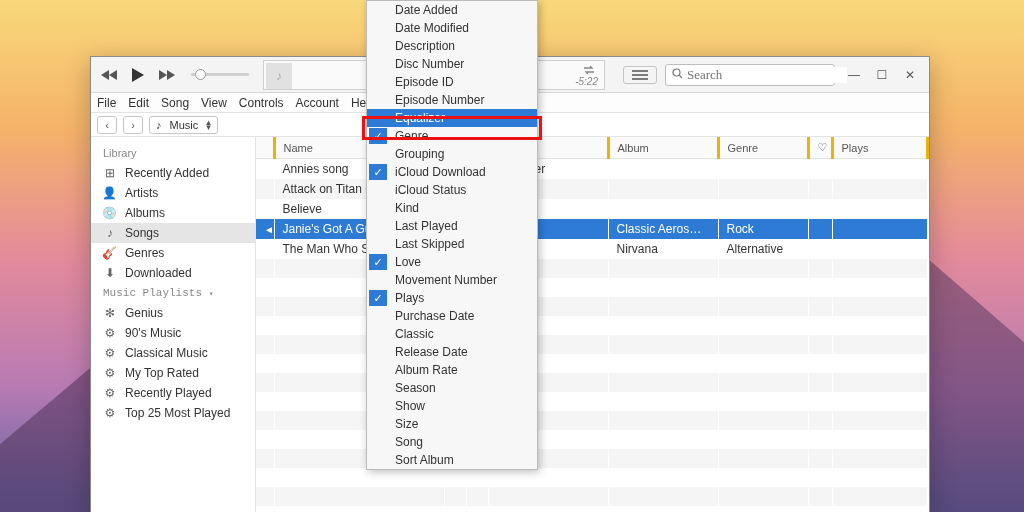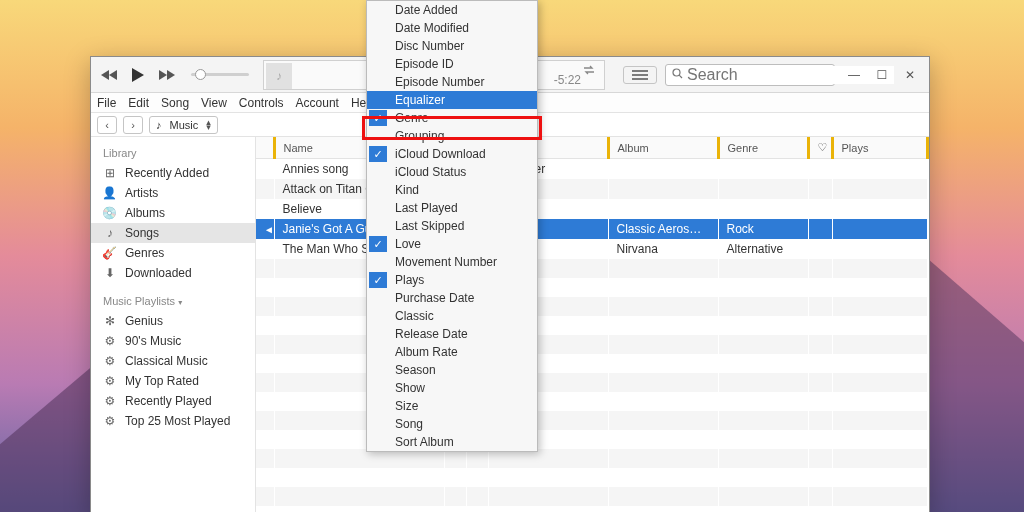--- a/index.html
+++ b/index.html
@@ -30,25 +30,25 @@
   .volume { display:flex; align-items:center; margin-left:10px; }
   .vol-track { width:58px; height:3px; background:#cfcfcf; border-radius:2px; position:relative; margin:0 4px; }
   .vol-thumb { position:absolute; left:4px; top:-4px; width:11px; height:11px; background:#fff; border:1px solid #999; border-radius:50%; }
   .nowplaying {
     flex:1; margin:0 10px; height:30px; border:1px solid #d0d0d0; background:#fafafa;
     display:flex; align-items:center; padding:0 36px 0 32px; position:relative; overflow:hidden;
   }
   .np-art { position:absolute; left:2px; top:2px; width:26px; height:26px; background:#e1e1e1; display:flex; align-items:center; justify-content:center; color:#aaa; }
   .np-text { flex:1; text-align:center; font-size:11px; line-height:1.2; color:#555; white-space:nowrap; }
   .np-title { font-weight:600; color:#333; }
-  .np-time { position:absolute; right:23px; bottom:2px; font-size:12px; color:#888; }
+  .np-time { position:absolute; right:6px; bottom:2px; font-size:10px; color:#888;font-style:italic; }
   .np-repeat { position:absolute; right:8px; top:3px; color:#888; }
   .search { width:170px; height:22px; border:1px solid #bdbdbd; border-radius:3px; display:flex; align-items:center; padding:0 6px; background:#fff; }
   .search span.ico { color:#777; margin-right:4px; }
-  .search input { border:none; outline:none; flex:1; font-size:16px; }
+  .search input { border:none; outline:none; flex:1; font-size:13px;font-family:Liberation Serif, serif; }
   .wincontrols { display:flex; gap:6px; margin-left:8px; color:#555; }
   .wincontrols div { width:22px; text-align:center; font-family:Arial; }
 
   .menubar { height:20px; background:#fdfdfd; border-bottom:1px solid #e3e3e3; display:flex; align-items:center; padding:0 6px; gap:12px; font-size:12px; color:#333; }
   .menubar span { cursor:default; }
 
   .navbar { height:24px; border-bottom:1px solid #e3e3e3; display:flex; align-items:center; padding:0 6px; gap:6px; }
   .navbtn { width:20px; height:18px; border:1px solid #c5c5c5; background:#fff; display:flex; align-items:center; justify-content:center; color:#555; font-size:11px; border-radius:3px;}
   .viewpick { height:18px; border:1px solid #c5c5c5; display:flex; align-items:center; padding:0 6px; gap:8px; font-size:11px; border-radius:3px; }
   .viewpick .caret { font-size:9px; color:#555; display:flex; flex-direction:column; line-height:5px; }
@@ -201,21 +201,21 @@
           </div>
           <div class="sb-item">
             <span class="sb-ico">🎸</span>
             <span>Genres</span>
           </div>
           <div class="sb-item">
             <span class="sb-ico">⬇</span>
             <span>Downloaded</span>
           </div>
         </div>
-      <div class="sb-h" style="margin-top:8px;">
+      <div class="sb-h" style="margin-top:0;font-family:Liberation Mono, monospace;">
         <span>Music Playlists</span> <span style="font-size:8px;">▾</span>
       </div>
       <div id="sb-pl">
           <div class="sb-item">
             <span class="sb-ico">✻</span>
             <span>Genius</span>
           </div>
           <div class="sb-item">
             <span class="sb-ico">⚙</span>
             <span>90's Music</span>
@@ -477,20 +477,21 @@
             </tr>
           </tbody>
       </table>
     </div>
   </div>
 </div>
 
 <div class="dropdown" id="dropdown">
     <div class="dd-item">Date Added</div>
     <div class="dd-item">Date Modified</div>
+    <div class="dd-item">Description</div>
     <div class="dd-item">Disc Number</div>
     <div class="dd-item">Episode ID</div>
     <div class="dd-item">Episode Number</div>
     <div class="dd-item hl">Equalizer</div>
     <div class="dd-item dd-check">Genre</div>
     <div class="dd-item">Grouping</div>
     <div class="dd-item dd-check">iCloud Download</div>
     <div class="dd-item">iCloud Status</div>
     <div class="dd-item">Kind</div>
     <div class="dd-item">Last Played</div>

